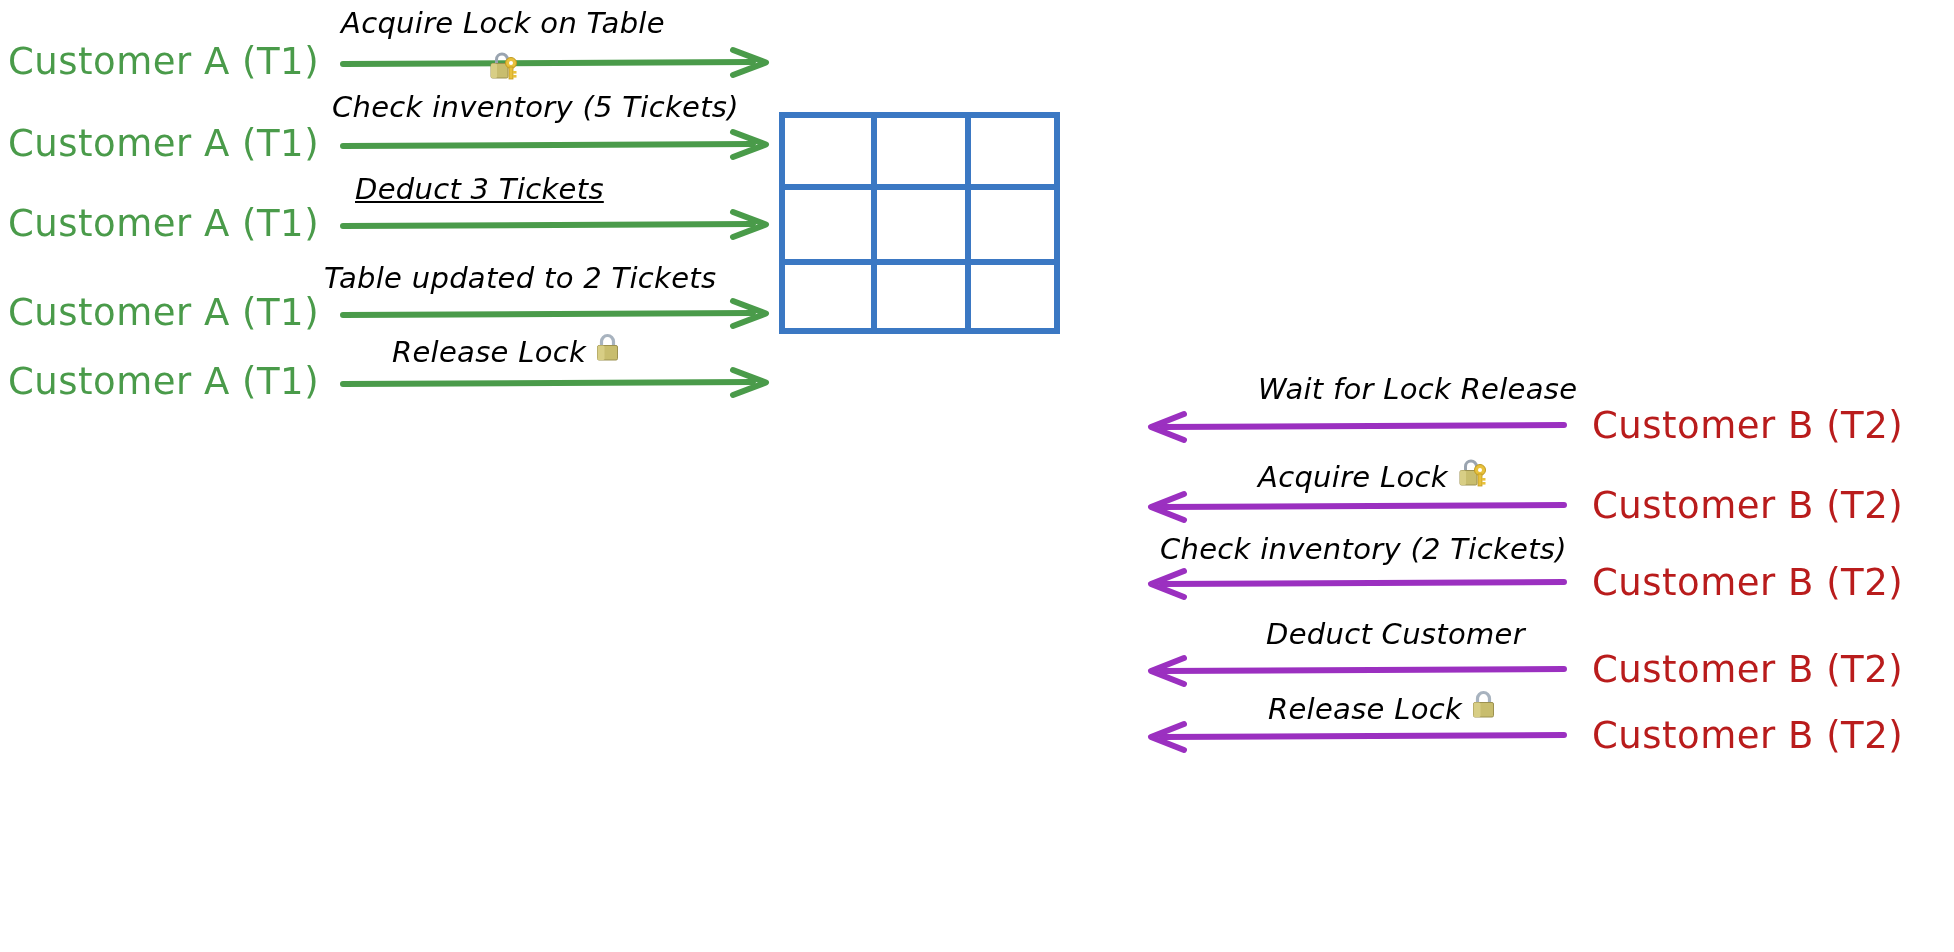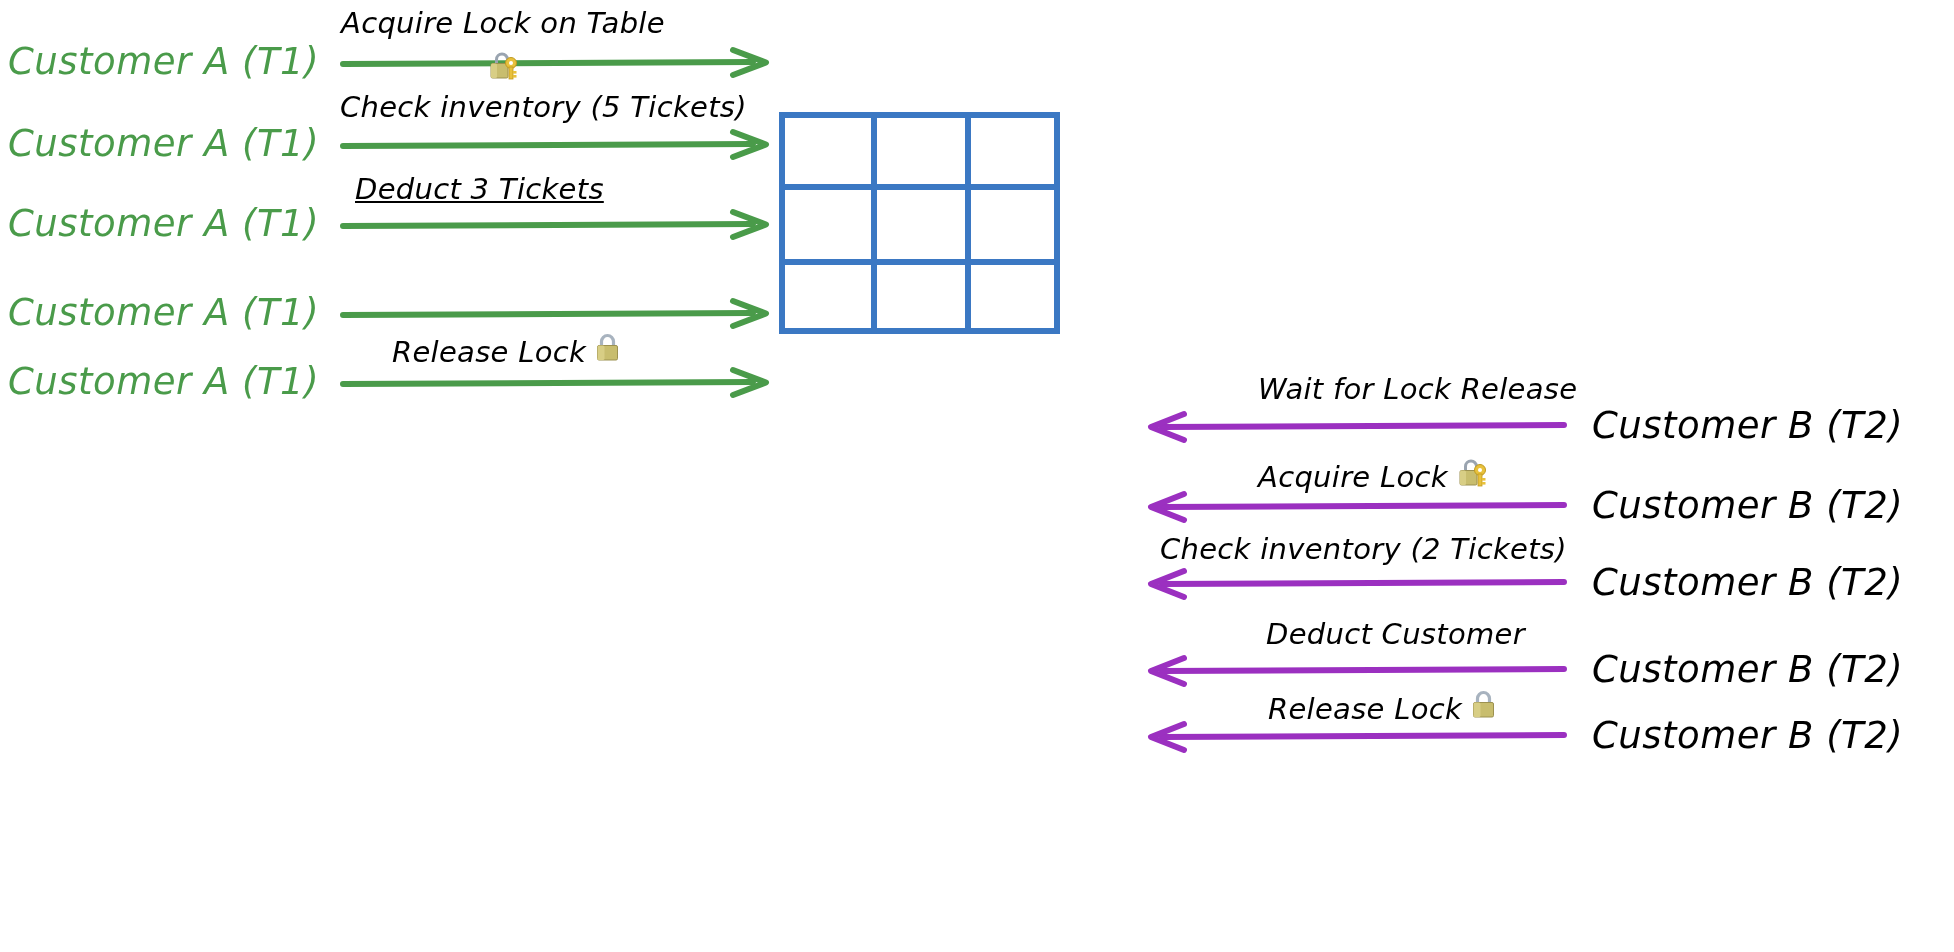--- a/index.html
+++ b/index.html
@@ -24,21 +24,20 @@
   .flow-row {
     position: absolute;
     display: flex;
     align-items: center;
   }
 
   .actor-label {
     white-space: nowrap;
     font-family: "DejaVu Sans", sans-serif;
     font-size: 37px;
-    font-style: italic;
     font-weight: 400;
     letter-spacing: 0.5px;
     text-align: right;
   }
 
   .caption {
     position: absolute;
     white-space: nowrap;
     font-family: "DejaVu Sans", sans-serif;
     font-size: 29px;
@@ -46,21 +45,21 @@
     letter-spacing: 0.3px;
     display: flex;
     align-items: center;
     gap: 9px;
   }
 
   
   .left-row .actor-label { color: #4a9b4a; }
 
   
-  .right-row .actor-label { color: #000000; }
+  .right-row .actor-label { color: #b91c1c; }
 
   .arrow-svg { display: block; overflow: visible; }
 
   
   .table-grid {
     position: absolute;
     left: 779px;
     top: 112px;
     width: 281px;
     height: 222px;
@@ -102,21 +101,21 @@
 
   <div class="flow-row left-row" style="left:8px; top:122px;">
     <span class="actor-label">Customer A (T1)</span>
     <span style="margin-left:22px;">
       <svg class="arrow-svg" width="440" height="30" viewBox="0 0 440 30" aria-hidden="true">
         <path d="M2 17 L412 15" stroke="#4a9b4a" stroke-width="6" stroke-linecap="round" fill="none"></path>
         <path d="M392 3 L425 15.5 L392 28" stroke="#4a9b4a" stroke-width="6" stroke-linecap="round" stroke-linejoin="round" fill="none"></path>
       </svg>
     </span>
   </div>
-  <div class="caption" style="left:340px; top:90px;">
+  <div class="caption" style="left:332px; top:90px;">
     <span>Check inventory (5 Tickets)</span>
   </div>
 
   <div class="flow-row left-row" style="left:8px; top:202px;">
     <span class="actor-label">Customer A (T1)</span>
     <span style="margin-left:22px;">
       <svg class="arrow-svg" width="440" height="30" viewBox="0 0 440 30" aria-hidden="true">
         <path d="M2 17 L412 15" stroke="#4a9b4a" stroke-width="6" stroke-linecap="round" fill="none"></path>
         <path d="M392 3 L425 15.5 L392 28" stroke="#4a9b4a" stroke-width="6" stroke-linecap="round" stroke-linejoin="round" fill="none"></path>
       </svg>
@@ -127,20 +126,23 @@
   </div>
 
   <div class="flow-row left-row" style="left:8px; top:291px;">
     <span class="actor-label">Customer A (T1)</span>
     <span style="margin-left:22px;">
       <svg class="arrow-svg" width="440" height="30" viewBox="0 0 440 30" aria-hidden="true">
         <path d="M2 17 L412 15" stroke="#4a9b4a" stroke-width="6" stroke-linecap="round" fill="none"></path>
         <path d="M392 3 L425 15.5 L392 28" stroke="#4a9b4a" stroke-width="6" stroke-linecap="round" stroke-linejoin="round" fill="none"></path>
       </svg>
     </span>
+  </div>
+  <div class="caption" style="left:324px; top:261px;">
+    <span>Table updated to 2 Tickets</span>
   </div>
 
   <div class="flow-row left-row" style="left:8px; top:360px;">
     <span class="actor-label">Customer A (T1)</span>
     <span style="margin-left:22px;">
       <svg class="arrow-svg" width="440" height="30" viewBox="0 0 440 30" aria-hidden="true">
         <path d="M2 17 L412 15" stroke="#4a9b4a" stroke-width="6" stroke-linecap="round" fill="none"></path>
         <path d="M392 3 L425 15.5 L392 28" stroke="#4a9b4a" stroke-width="6" stroke-linecap="round" stroke-linejoin="round" fill="none"></path>
       </svg>
     </span>

